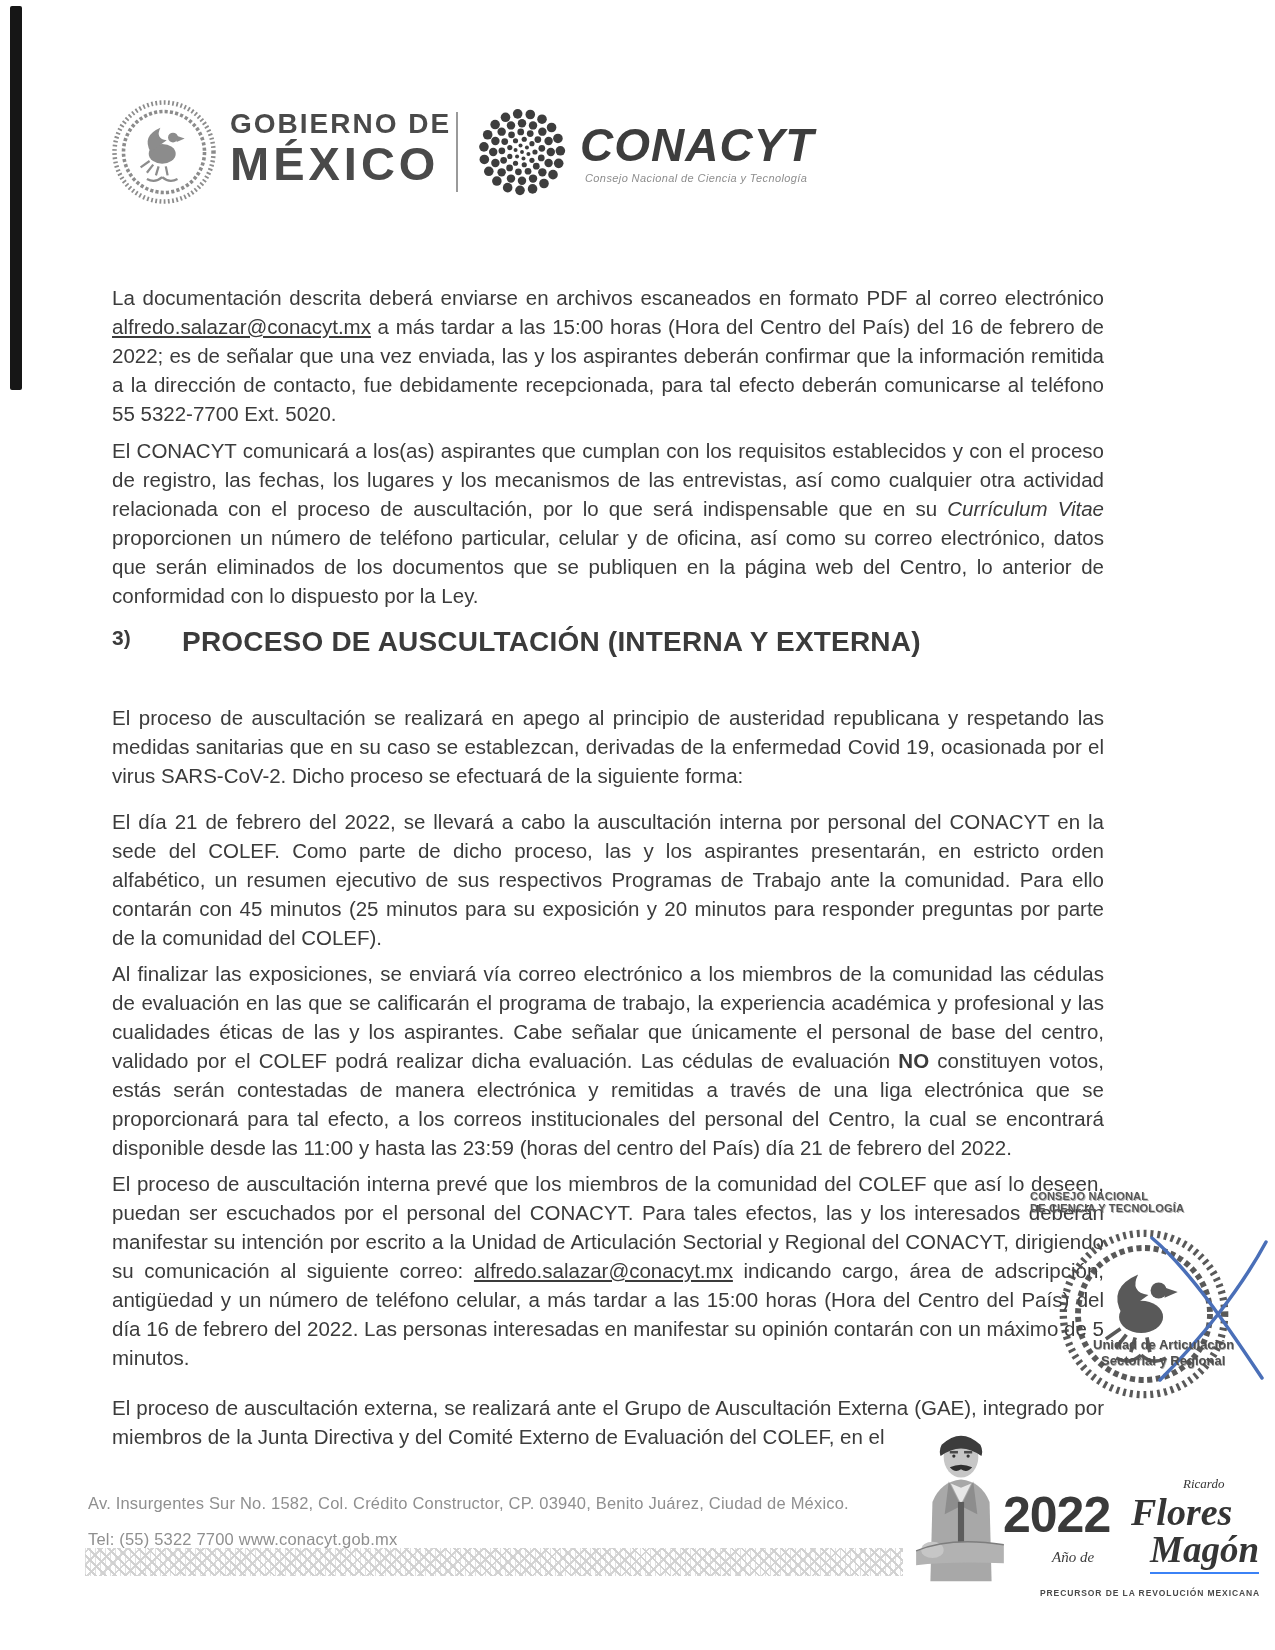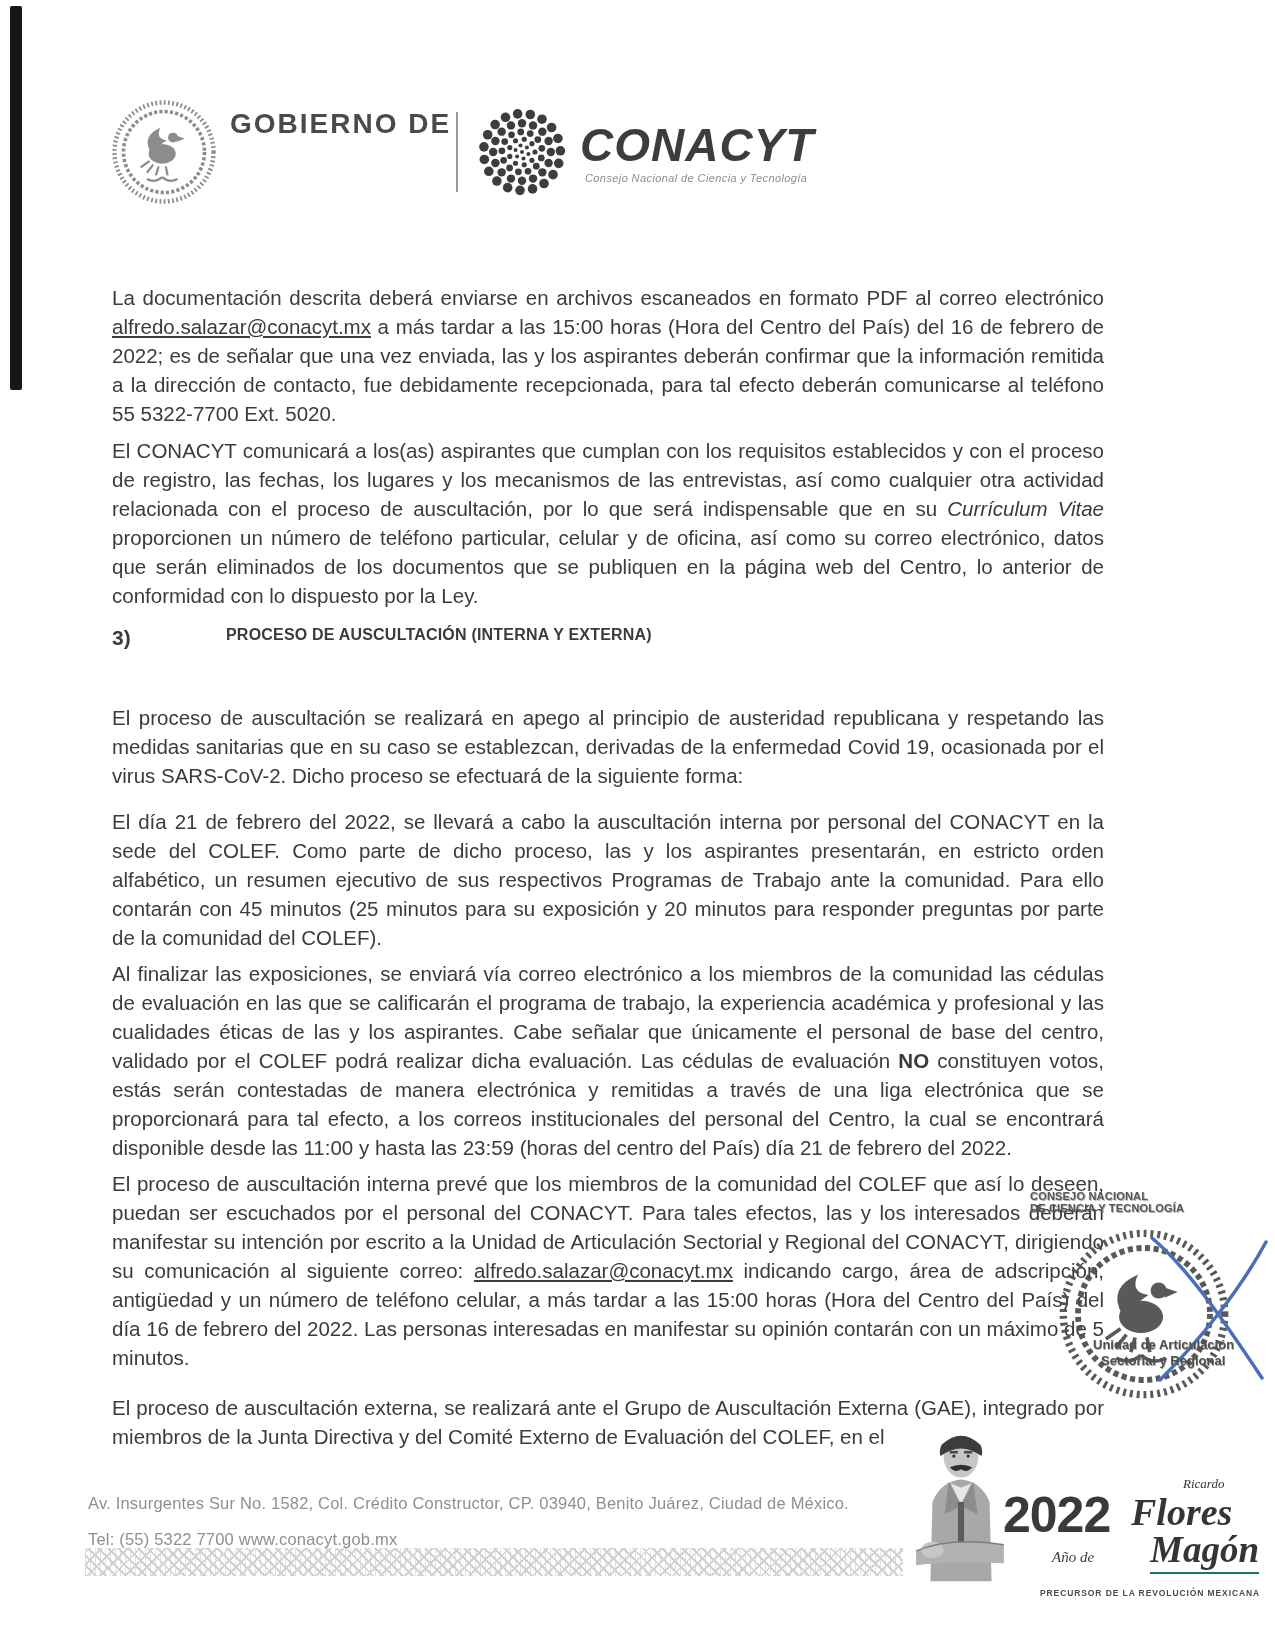--- a/index.html
+++ b/index.html
@@ -20,21 +20,21 @@
   .conacyt-title{left:580px;top:118px;font-size:46px;font-weight:bold;font-style:italic;
                  color:#3d3d3d;letter-spacing:1px;}
   .conacyt-sub{left:585px;top:172px;font-size:11px;font-style:italic;color:#8d8d8d;letter-spacing:.4px;}
 
   
   .para{left:112px;width:992px;font-size:20.5px;line-height:29px;text-align:justify;color:#3b3b3b;}
   .u{text-decoration:underline;margin-top:28px;}
   .i{font-style:italic;}
   .b{font-weight:bold;}
   .sec-num{left:112px;top:626px;font-size:21px;font-weight:bold;}
-  .sec-title{left:182px;top:626px;font-size:16px;font-weight:bold;letter-spacing:.2px;margin-left:44px;}
+  .sec-title{left:182px;top:626px;font-size:28px;font-weight:bold;letter-spacing:.2px;}
 
   
   .stamp-org{left:1030px;top:1170px;width:170px;font-size:11px;font-weight:bold;line-height:12px;
              color:#565656;letter-spacing:.2px;text-shadow:1px 1px 0 rgba(90,90,90,.45);margin-top:20px;}
   .seal-stamp{left:1056px;top:1226px;width:176px;height:176px;color:#4c4c4c;opacity:.92;}
   .pen-x{left:1040px;top:1180px;width:235px;height:215px;}
   .stamp-unit{color:#4f4f4f;font-size:13px;font-weight:bold;text-shadow:.6px .6px 0 rgba(90,90,90,.5);}
   .unit1{left:1093px;top:1337px;}
   .unit2{left:1101px;top:1353px;}
 
@@ -46,21 +46,21 @@
       repeating-linear-gradient(45deg,#c6c6c6 0 2px,transparent 2px 7px),
       repeating-linear-gradient(-45deg,#cbcbcb 0 2px,transparent 2px 9px),
       repeating-linear-gradient(90deg,#dadada 0 1px,transparent 1px 5px);}
   .portrait{left:910px;top:1426px;width:102px;height:158px;}
   .year{left:1003px;top:1486px;font-size:50px;font-weight:bold;color:#3a3a3a;letter-spacing:-1px;}
   .year-label{left:1052px;top:1549px;font-size:15px;font-style:italic;color:#3a3a3a;
               font-family:"Liberation Serif",serif;}
   .nm{font-family:"Liberation Serif",serif;font-style:italic;color:#353535;}
   .nm-first{left:1183px;top:1476px;font-size:13px;font-weight:normal;}
   .nm-last1{left:1131px;top:1490px;font-size:38px;font-weight:bold;}
-  .nm-last2{left:1150px;top:1528px;font-size:37px;font-weight:bold;border-bottom:2px solid #0f766e;
+  .nm-last2{left:1150px;top:1528px;font-size:37px;font-weight:bold;border-bottom:2px solid #3b82f6;
             padding-bottom:1px;text-align:right;}
   .tagline{left:1008px;top:1588px;font-size:8.5px;font-weight:bold;color:#4a4a4a;letter-spacing:.9px;padding-left:32px;}
   svg{display:block;}
 </style>
 </head>
 <body>
 
 <svg width="0" height="0" style="position:absolute" aria-hidden="true">
   <defs>
     <symbol id="eagleSeal" viewBox="0 0 120 120">
@@ -93,20 +93,21 @@
   </defs>
 </svg>
 
 <div class="abs edge-strip"></div>
 
 <svg class="abs seal-hdr" viewBox="0 0 120 120">
   <use href="#eagleSeal"></use>
 </svg>
 <div class="abs gob">
   <div class="gob1">GOBIERNO DE</div>
+  <div class="gob2">MÉXICO</div>
 </div>
 <div class="abs hdr-divider"></div>
 <svg class="abs dots-logo" id="conacyt-dots" viewBox="0 0 100 100">
     <circle cx="50.00" cy="50.00" r="2" fill="#3d3d3d"></circle>
     <circle cx="56.69" cy="52.07" r="2.1" fill="#3d3d3d"></circle>
     <circle cx="51.55" cy="56.83" r="2.1" fill="#3d3d3d"></circle>
     <circle cx="44.86" cy="54.76" r="2.1" fill="#3d3d3d"></circle>
     <circle cx="43.31" cy="47.93" r="2.1" fill="#3d3d3d"></circle>
     <circle cx="48.45" cy="43.17" r="2.1" fill="#3d3d3d"></circle>
     <circle cx="55.14" cy="45.24" r="2.1" fill="#3d3d3d"></circle>

